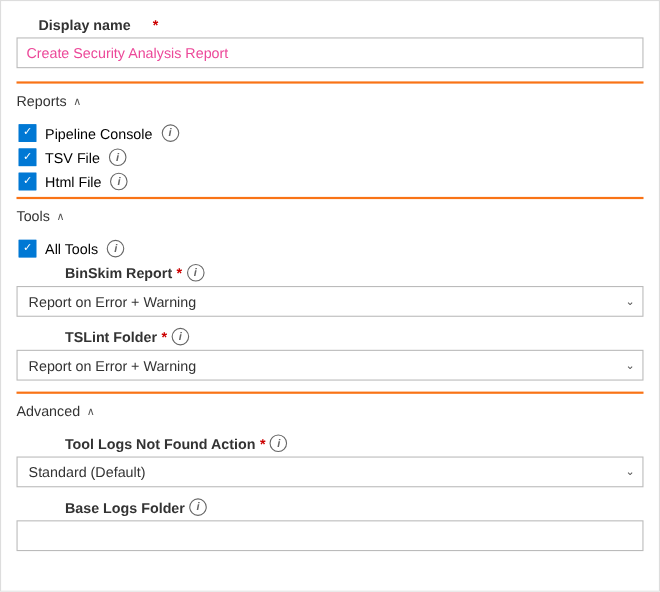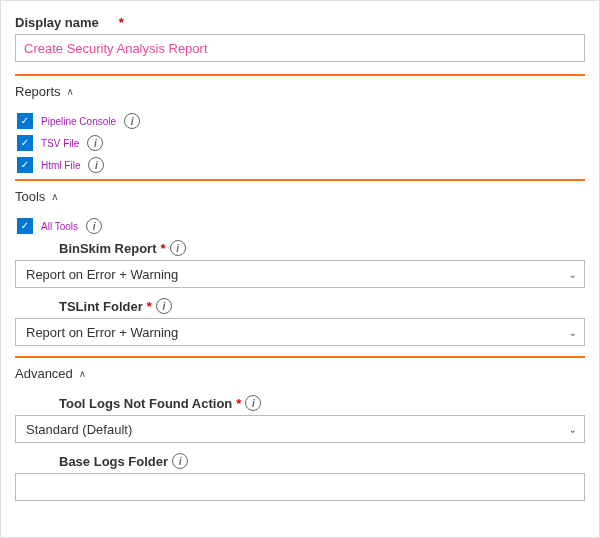--- a/index.html
+++ b/index.html
@@ -30,20 +30,21 @@
     }
 
     .field-label {
       font-size: 13px;
       font-weight: 600;
       color: #333;
       margin-bottom: 4px;
       display: flex;
       align-items: center;
       gap: 20px;
+      margin-left: 20px;
     }
 
     .required-star {
       color: #c00;
       font-weight: 600;
     }
 
     .text-input {
       width: 100%;
       height: 28px;
@@ -94,22 +95,22 @@
       cursor: pointer;
     }
 
     .checkbox-checkmark {
       color: #fff;
       font-size: 10px;
       line-height: 1;
     }
 
     .checkbox-label {
-      font-size: 10px;
-      color: #a21caf;
+      font-size: 13px;
+      color: #000000;
     }
 
     .info-icon {
       width: 16px;
       height: 16px;
       border-radius: 50%;
       border: 1.5px solid #666;
       display: inline-flex;
       align-items: center;
       justify-content: center;

